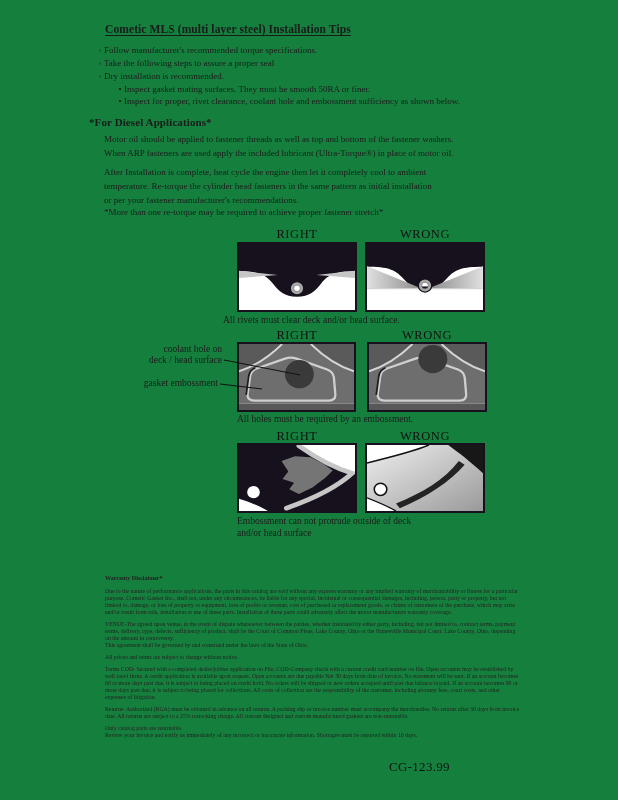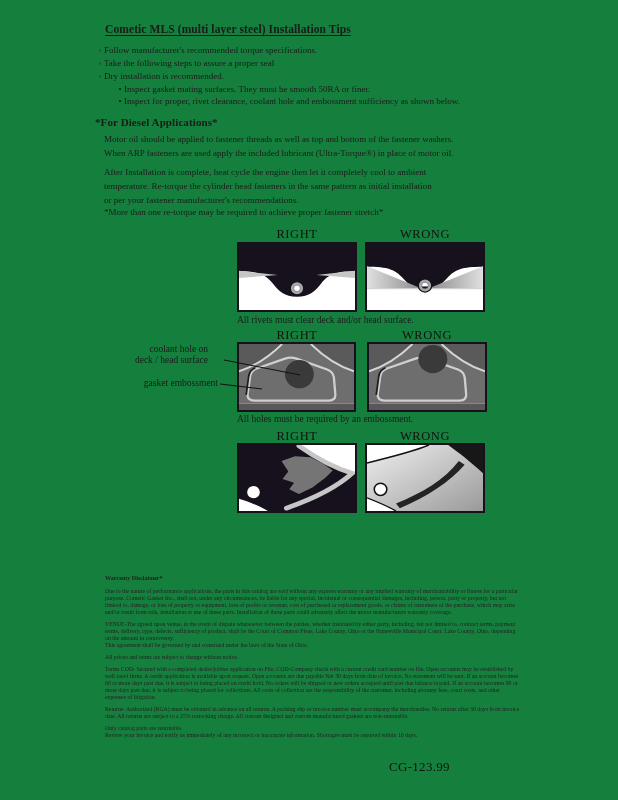--- a/index.html
+++ b/index.html
@@ -42,21 +42,21 @@
   <div class="abs title" style="left:105px;top:23px;">Cometic MLS (multi layer steel) Installation Tips</div>
 
   <div class="abs bullets" style="left:96px;top:44px;">
     <div class="brow"><span class="mk">◦</span><span>Follow manufacturer's recommended torque specifications.</span></div>
     <div class="brow"><span class="mk">◦</span><span>Take the following steps to assure a proper seal</span></div>
     <div class="brow"><span class="mk">◦</span><span>Dry installation is recommended.</span></div>
     <div class="brow sub"><span class="mk">•</span><span>Inspect gasket mating surfaces.  They must be smooth 50RA or finer.</span></div>
     <div class="brow sub"><span class="mk">•</span><span>Inspect for proper, rivet clearance, coolant hole and embossment sufficiency as shown below.</span></div>
   </div>
 
-  <div class="abs diesel-h" style="left:95px;top:116px;">*For Diesel Applications*</div>
+  <div class="abs diesel-h" style="left:89px;top:116px;">*For Diesel Applications*</div>
   <div class="abs body-p pre" style="left:104px;top:132px;width:440px;">Motor oil should be applied to fastener threads as well as top and bottom of the fastener washers.
 When ARP fasteners are used apply the included lubricant (Ultra-Torque®) in place of motor oil.</div>
   <div class="abs body-p pre" style="left:104px;top:165px;width:440px;">After Installation is complete, heat cycle the engine then let it completely cool to ambient
 temperature. Re-torque the cylinder head fasteners in the same pattern as initial installation
 or per your fastener manufacturer's recommendations.</div>
   <div class="abs note" style="left:104px;top:207px;">*More than one re-torque may be required to achieve proper fastener stretch*</div>
 
   <div class="abs fig-label" style="left:237px;top:227px;">RIGHT</div>
   <div class="abs fig-label" style="left:365px;top:227px;">WRONG</div>
 
@@ -91,26 +91,26 @@
       <path d="M0,23.5 L56,47 L0,47 Z" fill="url(#lg1)"></path>
       <path d="M120,23.5 L64,47 L120,47 Z" fill="url(#lg2)"></path>
       <line x1="0" y1="47.4" x2="120" y2="47.4" stroke="#bdbdbd" stroke-width="0.8"></line>
       <circle cx="60" cy="44" r="7" fill="#a8a8a8" stroke="#17101d" stroke-width="1.4"></circle>
       <circle cx="60" cy="44" r="3.4" fill="#ffffff"></circle>
       <rect x="55" y="45" width="10" height="6" fill="#17101d" clip-path="url(#clip1)"></rect>
       <circle cx="60" cy="44" r="3.4" fill="none" stroke="#5a5a5a" stroke-width="0.6"></circle>
     </svg>
   </div>
 
-  <div class="abs caption" style="left:237px;top:315px;">All rivets must clear deck and/or head surface.</div>
+  <div class="abs caption" style="left:223px;top:315px;">All rivets must clear deck and/or head surface.</div>
 
   <div class="abs fig-label" style="left:237px;top:328px;">RIGHT</div>
   <div class="abs fig-label" style="left:367px;top:328px;">WRONG</div>
 
-  <div class="abs annot pre" style="left:104px;top:344px;width:104px;">coolant hole on
+  <div class="abs annot pre" style="left:118px;top:344px;width:104px;">coolant hole on
 deck / head surface</div>
   <div class="abs annot" style="left:114px;top:378px;width:104px;">gasket embossment</div>
 
   <div class="abs fig-box" style="left:237px;top:342px;width:119px;height:70px;">
     <svg viewBox="0 0 120 70" preserveAspectRatio="none">
       <rect width="120" height="70" fill="#6e6e6e"></rect>
       <path d="M0,0 H45 C32,13 15,24 0,29 Z" fill="#5a5a5a"></path>
       <path d="M120,0 H75 C88,13 105,24 120,29 Z" fill="#5a5a5a"></path>
       <path d="M45,0 C32,13 15,24 0,29" stroke="#d6d6d6" stroke-width="2" fill="none"></path>
       <path d="M75,0 C88,13 105,24 120,29" stroke="#d6d6d6" stroke-width="2" fill="none"></path>
@@ -168,20 +168,22 @@
       <rect width="120" height="70" fill="#ffffff"></rect>
       <path d="M0,19 C28,12 50,6 64,0 H120 V70 H30 C20,64 10,60 0,56 Z" fill="url(#lg3)"></path>
       <path d="M84,0 H120 V30 C106,17 95,8 84,0 Z" fill="#171717"></path>
       <path d="M0,19 C28,12 50,6 64,0" stroke="#111111" stroke-width="1.6" fill="none"></path>
       <path d="M0,56 C10,60 20,64 30,70" stroke="#111111" stroke-width="1.4" fill="none"></path>
       <path d="M101,21 C86,39 62,55 34,67 L30,62 C57,51 80,37 95,17 Z" fill="#232323"></path>
       <circle cx="14" cy="47" r="6.5" fill="#ffffff" stroke="#111111" stroke-width="1.6"></circle>
     </svg>
   </div>
 
+  <div class="abs caption pre" style="left:237px;top:516px;width:220px;">Embossment can not protrude outside of deck
+and/or head surface</div>
 
   <div class="abs legal" style="left:105px;top:575px;">
     <h4>Warranty Disclaimer*</h4>
     <p class="pre">Due to the nature of performance applications, the parts in this catalog are sold without any express warranty or any implied warranty of merchantability or fitness for a particular purpose.  Cometic Gasket Inc., shall not, under any circumstances, be liable for any special, incidental or consequential damages, including, person, party or property, but not limited to, damage, or loss of property or equipment, loss of profits or revenue, cost of purchased or replacement goods, or claims of customers of the purchase, which may arise and/or result from sale, installation or use of these parts.  Installation of these parts could adversely affect the motor manufacturers warranty coverage.</p>
     <p class="pre">VENUE-The agreed upon venue, in the event of dispute whatsoever between the parties, whether instituted by either party, including, but not limited to, contract terms, payment terms, delivery, type, defects, sufficiency of product, shall be the Court of Common Pleas, Lake County, Ohio or the Painesville Municipal Court, Lake County, Ohio, depending on the amount in controversy.
 This agreement shall be governed by and construed under the laws of the State of Ohio.</p>
     <p class="pre">All prices and terms are subject to change without notice.</p>
     <p class="pre">Terms COD- Secured with a completed dealer/jobber application on File, COD-Company check with a current credit card number on file.  Open accounts may be established by well rated firms.  A credit application is available upon request.  Open accounts are due payable Net 30 days from date of invoice.  No statement will be sent.  If an account becomes 60 or more days past due, it is subject to being placed on credit hold.  No orders will be shipped or new orders accepted until past due balance is paid.  If an account becomes 90 or more days past due, it is subject to being placed for collections.  All costs of collection are the responsibility of the customer, including attorney fees, court costs, and other expenses of litigation.</p>
     <p class="pre">Returns- Authorized (RGA) must be obtained in advance on all returns.  A packing slip or invoice number must accompany the merchandise.  No returns after 30 days from invoice date.  All returns are subject to a 25% restocking charge.  All custom designed and custom manufactured gaskets are non-returnable.</p>
     <p class="pre">Only catalog parts are returnable.

